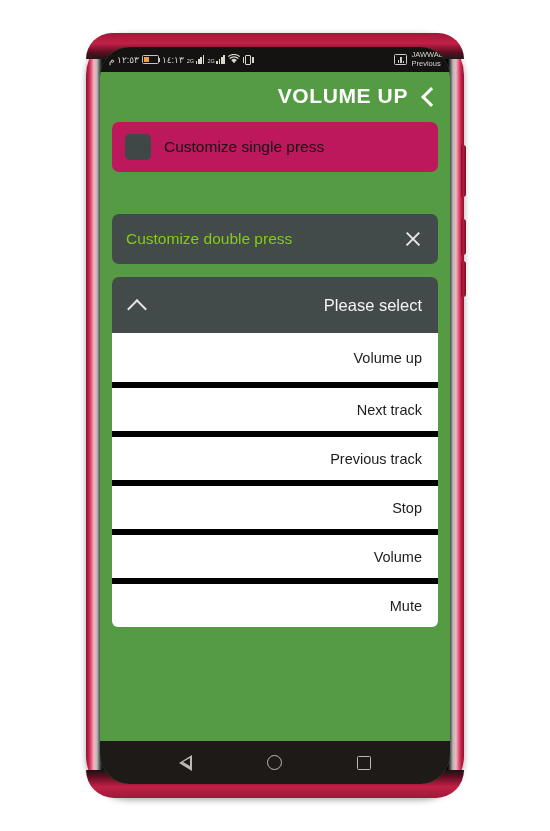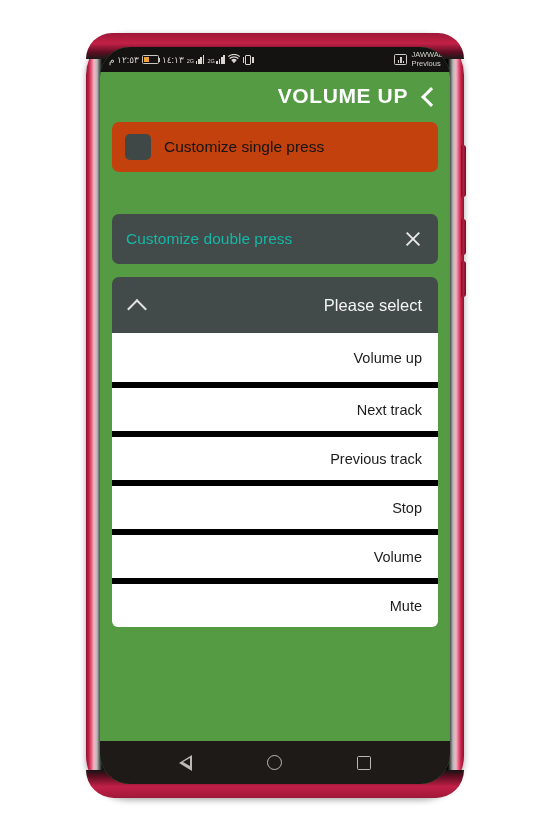--- a/index.html
+++ b/index.html
@@ -202,21 +202,21 @@
   #app-content {
     flex: 1 1 auto;
     padding: 0 12px;
     overflow: hidden;
     display: flex;
     flex-direction: column;
   }
 
   
   #single-press-card {
-    background: #c2410c;
+    background: #be185d;
     border-radius: 7px;
     height: 50px;
     display: flex;
     align-items: center;
     padding: 0 13px;
     gap: 13px;
     margin-top: 2px;
     flex: 0 0 auto;
   }
   #single-press-swatch {
@@ -236,21 +236,21 @@
     border-radius: 7px;
     height: 50px;
     display: flex;
     align-items: center;
     justify-content: space-between;
     padding: 0 16px 0 14px;
     margin-top: 42px;
     flex: 0 0 auto;
   }
   #double-press-label {
-    color: #14b8a6;
+    color: #84cc16;
     font-size: 15.5px;
   }
   #close-icon {
     width: 18px; height: 18px;
     position: relative;
     flex: 0 0 auto;
   }
   #close-icon::before, #close-icon::after {
     content: "";
     position: absolute;

